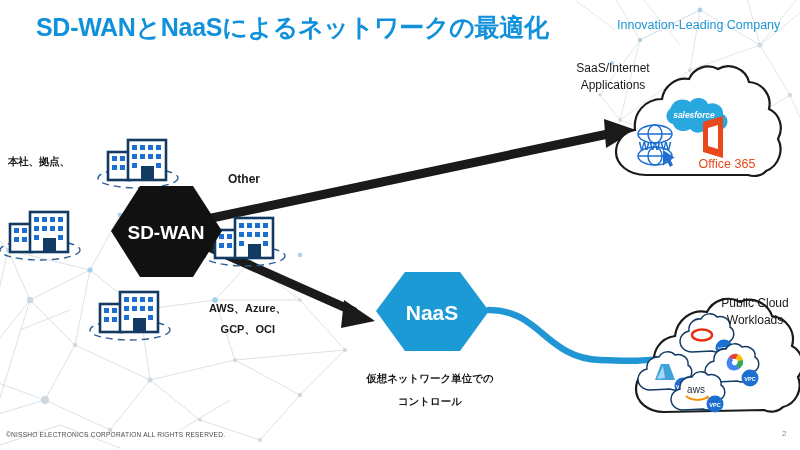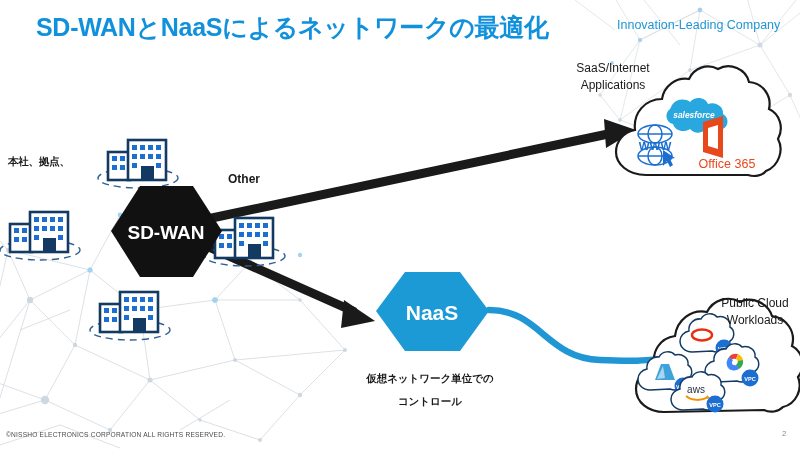--- a/index.html
+++ b/index.html
@@ -428,20 +428,24 @@
   <div class="txt" id="slide-title">SD-WANとNaaSによるネットワークの最適化</div>
 
   <div class="txt" id="tagline">Innovation-Leading Company</div>
 
   <div class="txt label label-jp" id="label-branch">
     <div class="l1">本社、拠点、</div>
   </div>
 
   <div class="txt" id="label-other">Other</div>
 
+  <div class="txt" id="label-clouds">
+    <div>AWS、Azure、</div>
+    <div>GCP、OCI</div>
+  </div>
 
   <div class="txt" id="label-saas">
     <div>SaaS/Internet</div>
     <div>Applications</div>
   </div>
 
   <div class="txt" id="label-naas-caption">
     <div>仮想ネットワーク単位での</div>
     <div>コントロール</div>
   </div>

